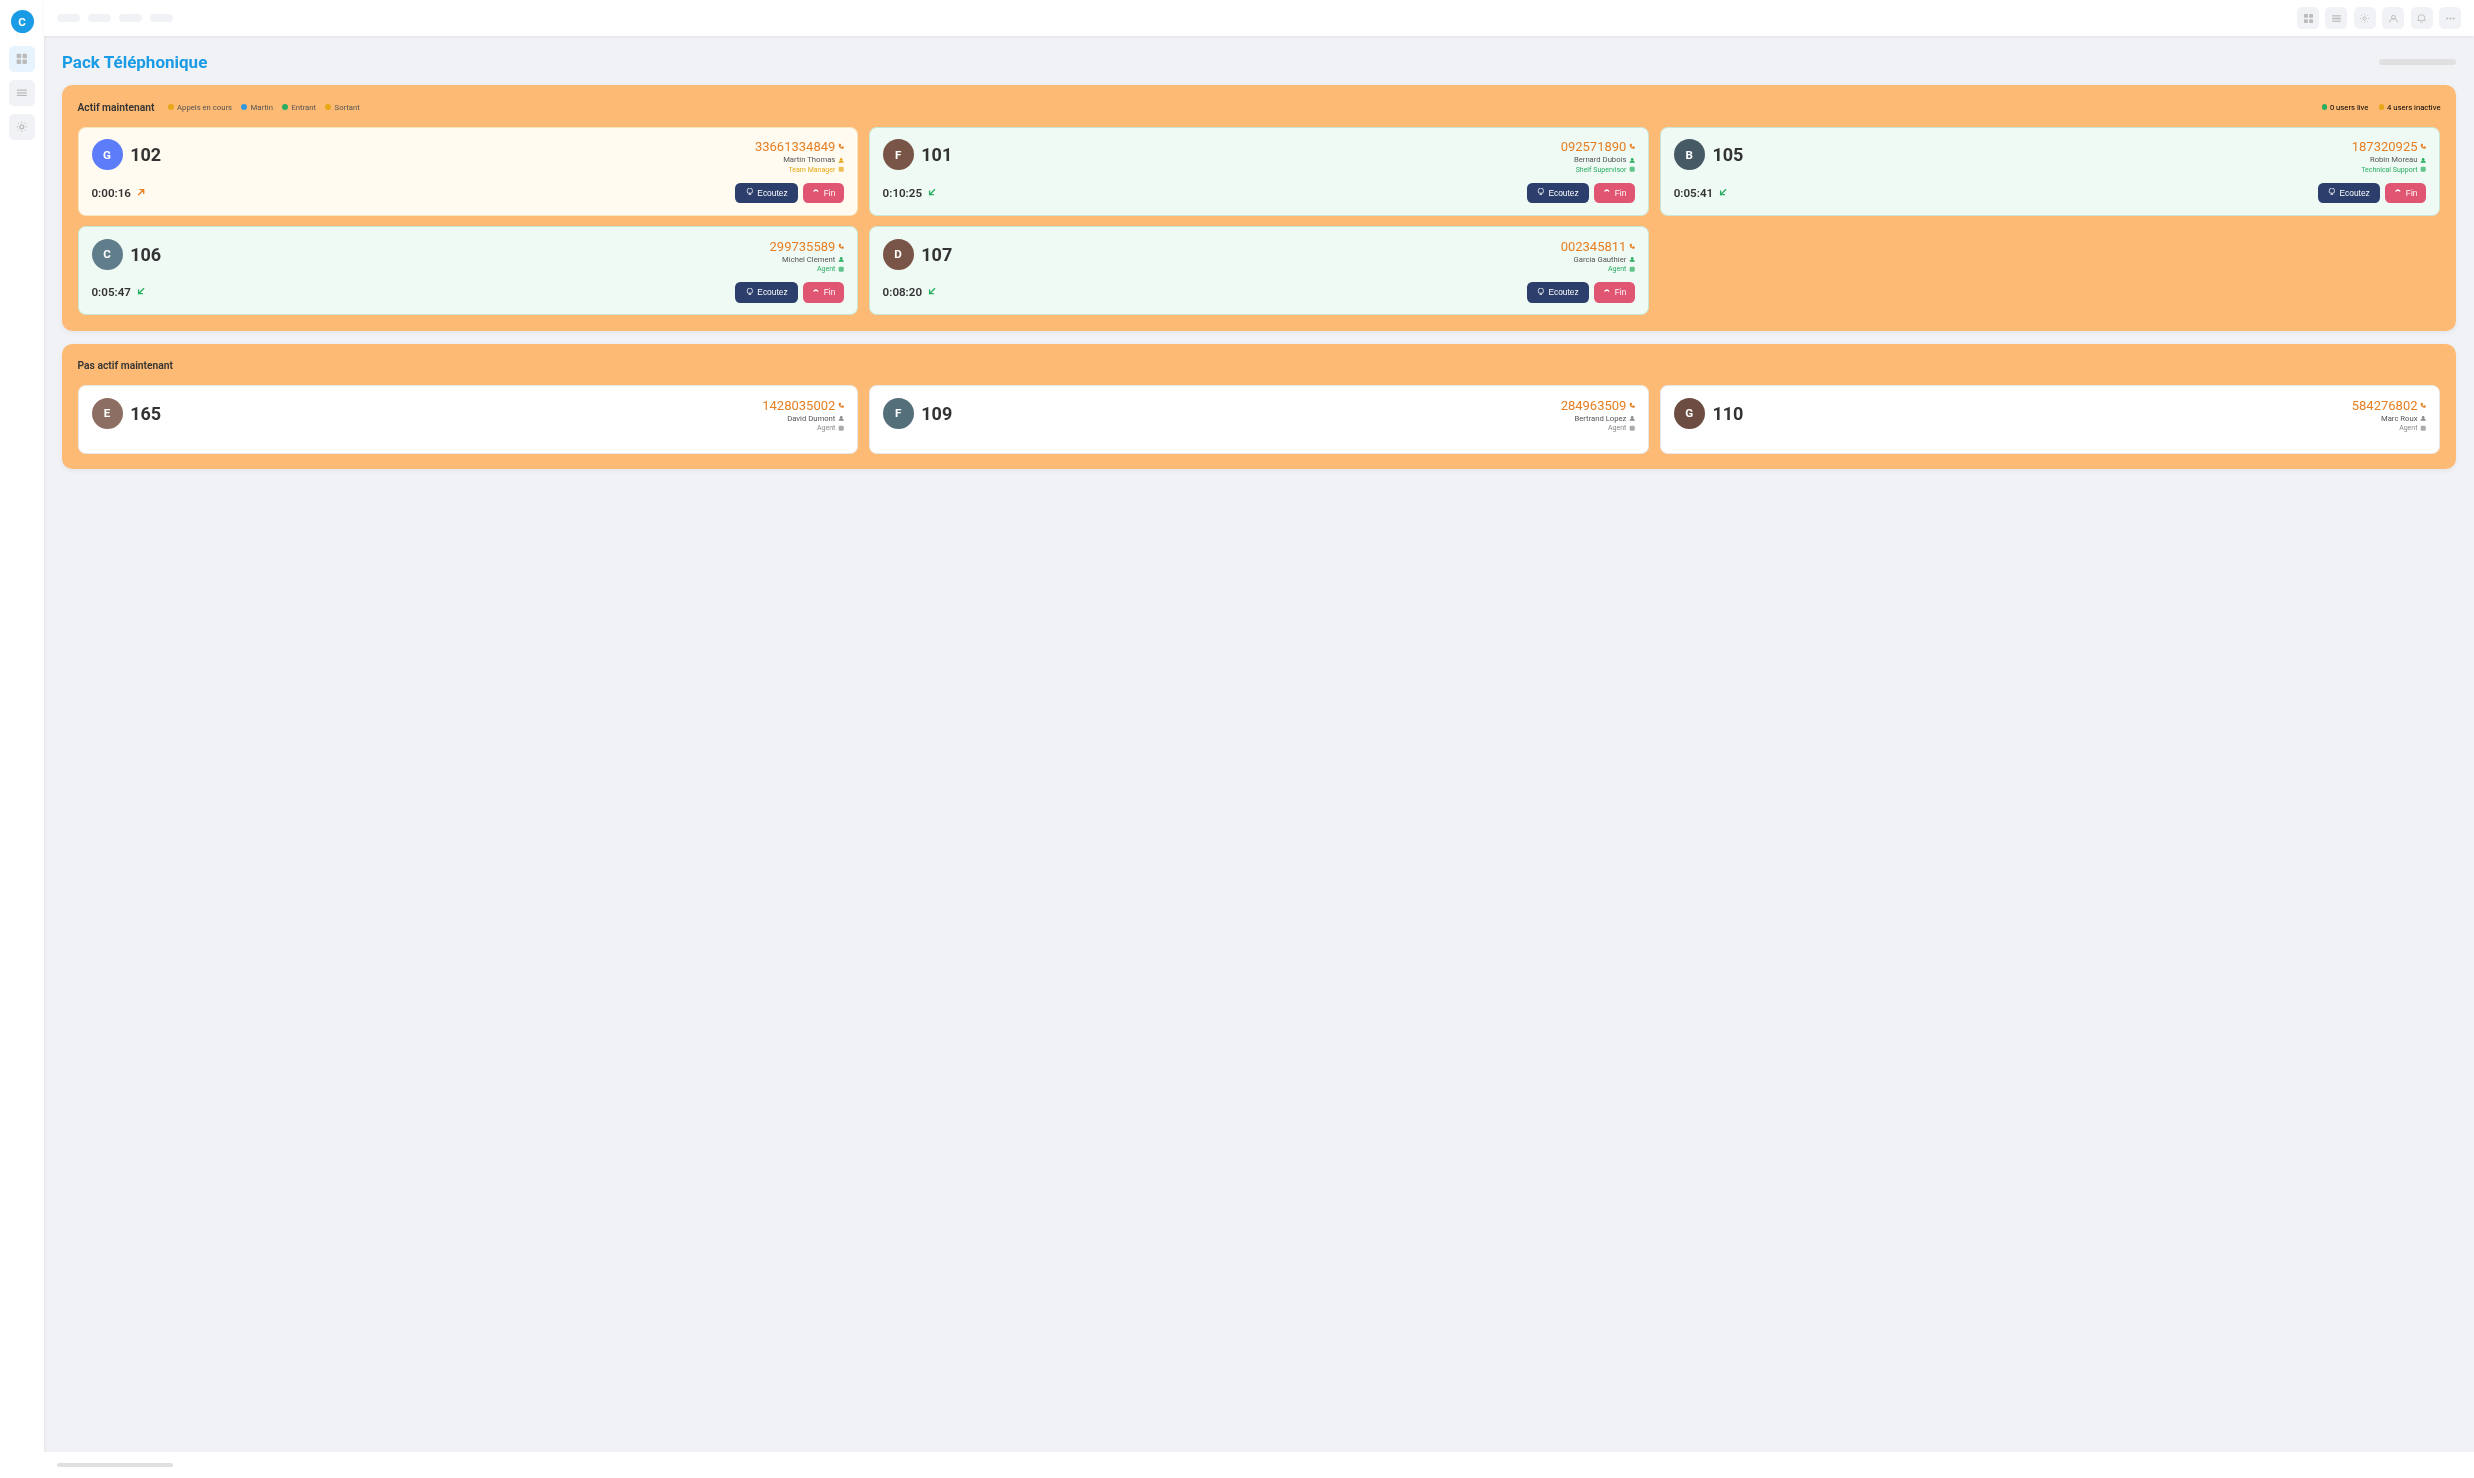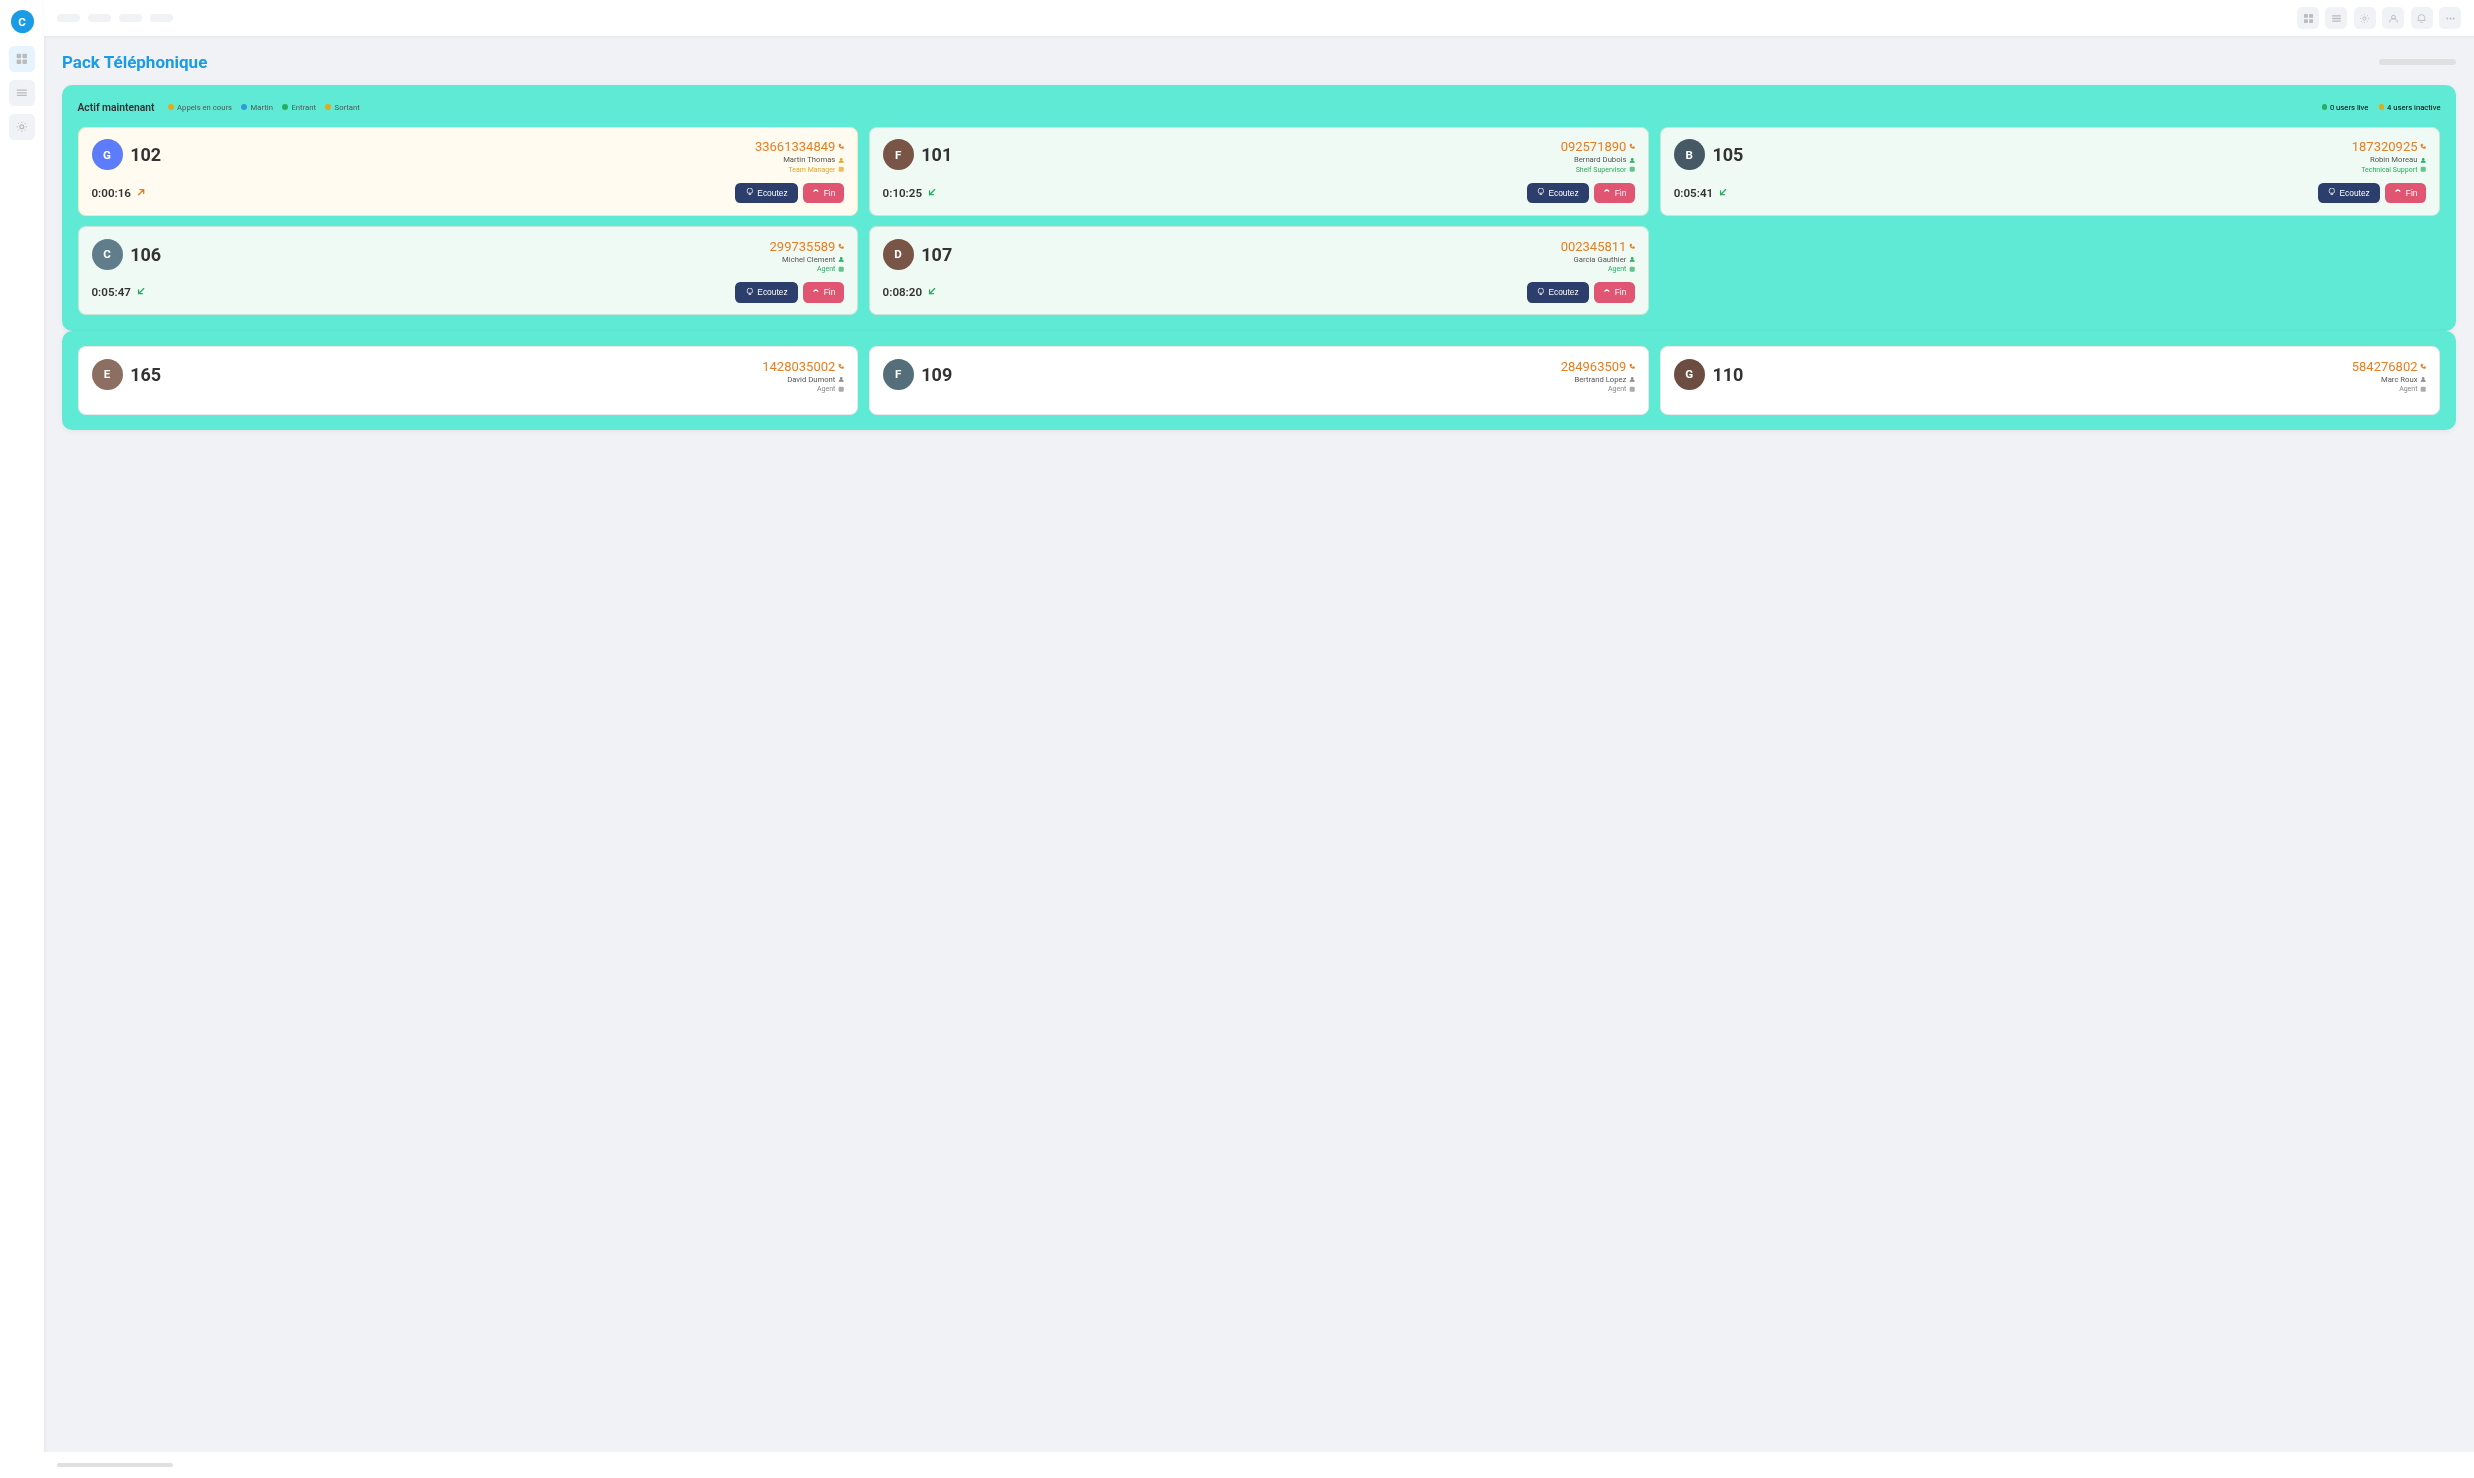--- a/index.html
+++ b/index.html
@@ -115,23 +115,24 @@
     }
     .page-title-right {
       background: #e0e0e0;
       border-radius: 13px;
       height: 5.2px;
       width: 77px;
     }
 
     
     .section-card {
-      background: #5eead4;
+      background: #fdba74;
       border-radius: 10.3px;
       padding: 15.5px;
+      margin-bottom: 13px;
       box-shadow: 0 1.3px 5.2px rgba(0,0,0,0.05);
     }
 
     
     .section-header {
       display: flex;
       align-items: center;
       margin-bottom: 13px;
       gap: 13px;
     }
@@ -708,20 +709,23 @@
                     </svg></span>
             Fin
           </button>
         </div>
       </div>
     </div>
   </div>
     </div>
 
     <div class="section-card">
+      <div class="section-header">
+        <span class="section-title">Pas actif maintenant</span>
+      </div>
       <div class="inactive-cards-grid" id="inactive-cards-grid">
 
     <div class="call-card call-card-inactive">
       <div class="card-top">
         <div class="card-left">
           <div class="avatar">
     <div class="avatar-placeholder" style="background:#8d6e63;">E</div>
   </div>
           <span class="agent-number">165</span>
         </div>

